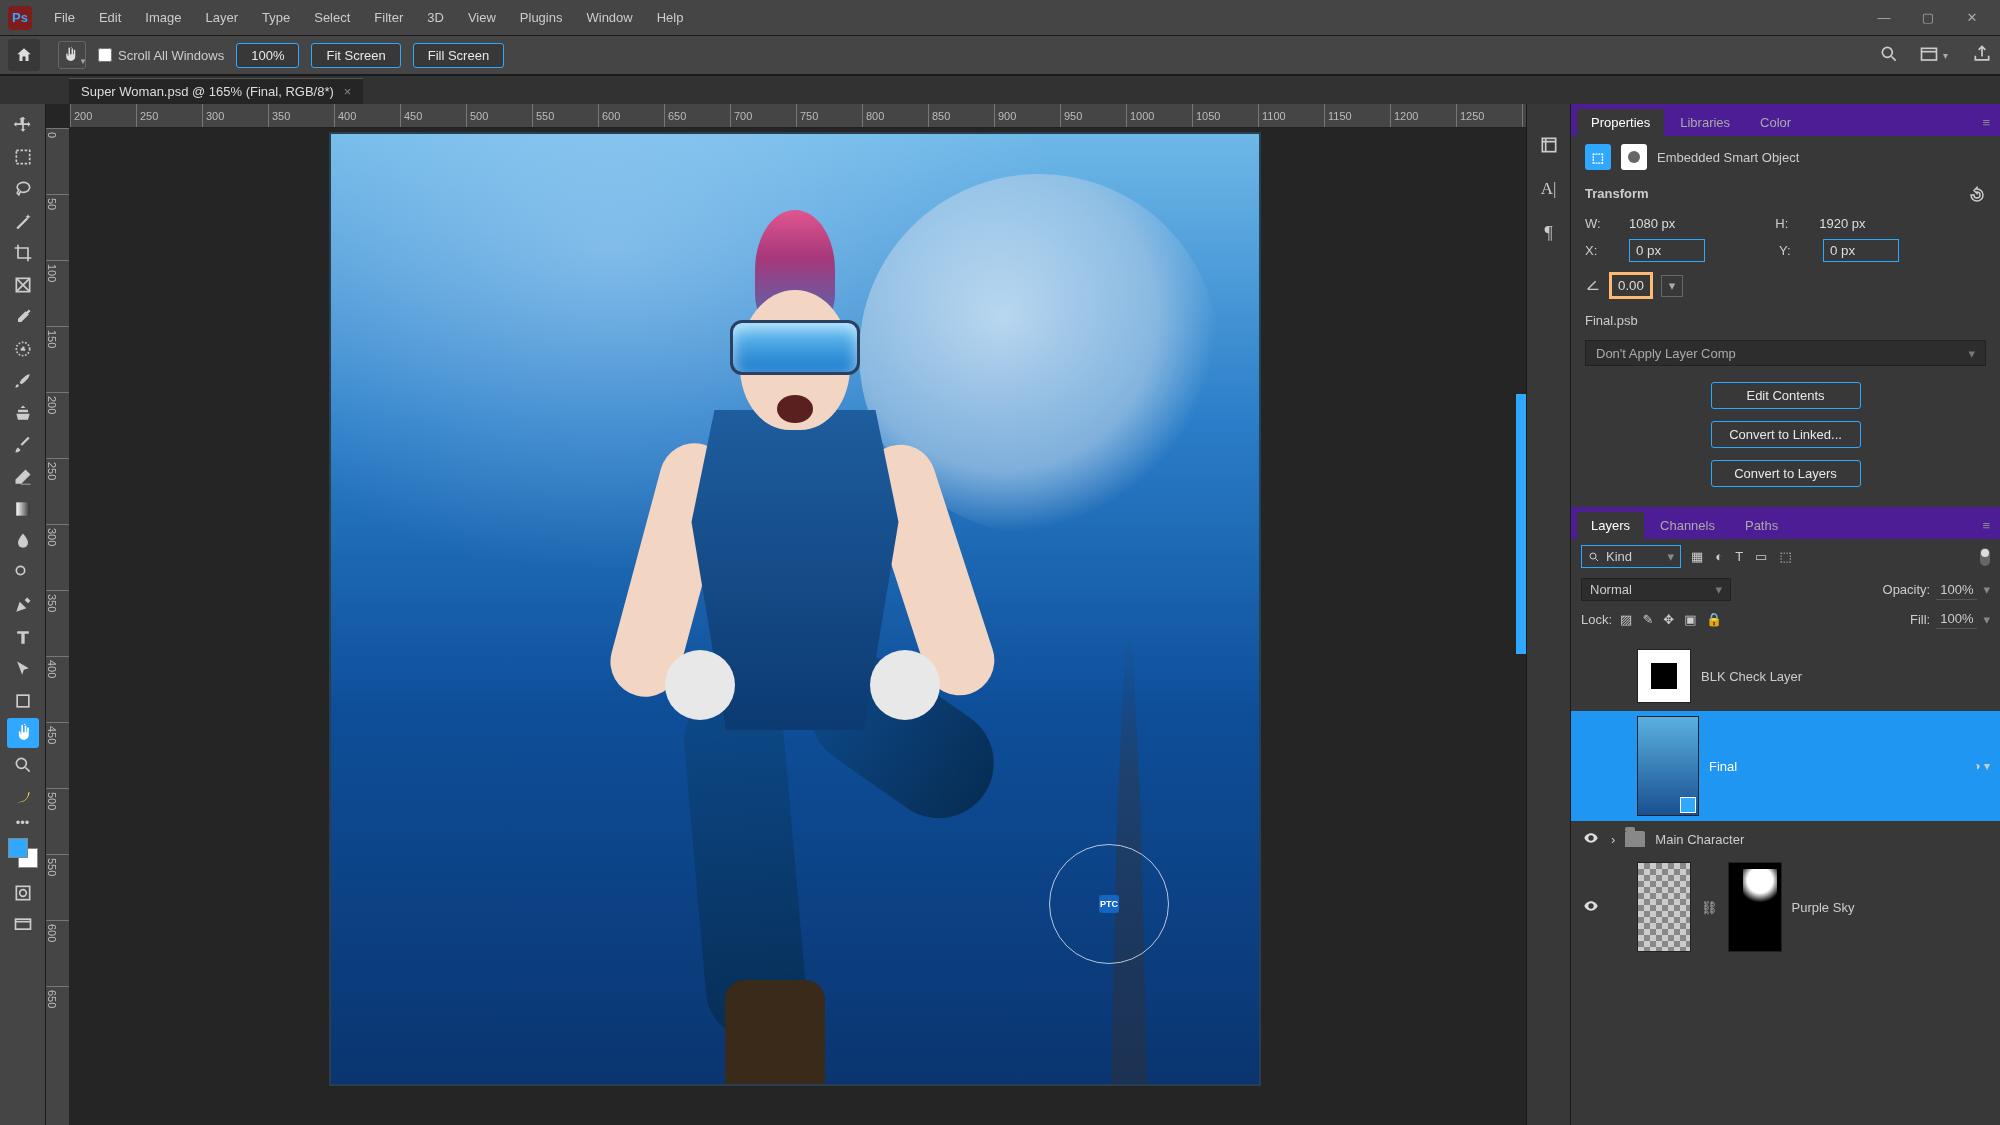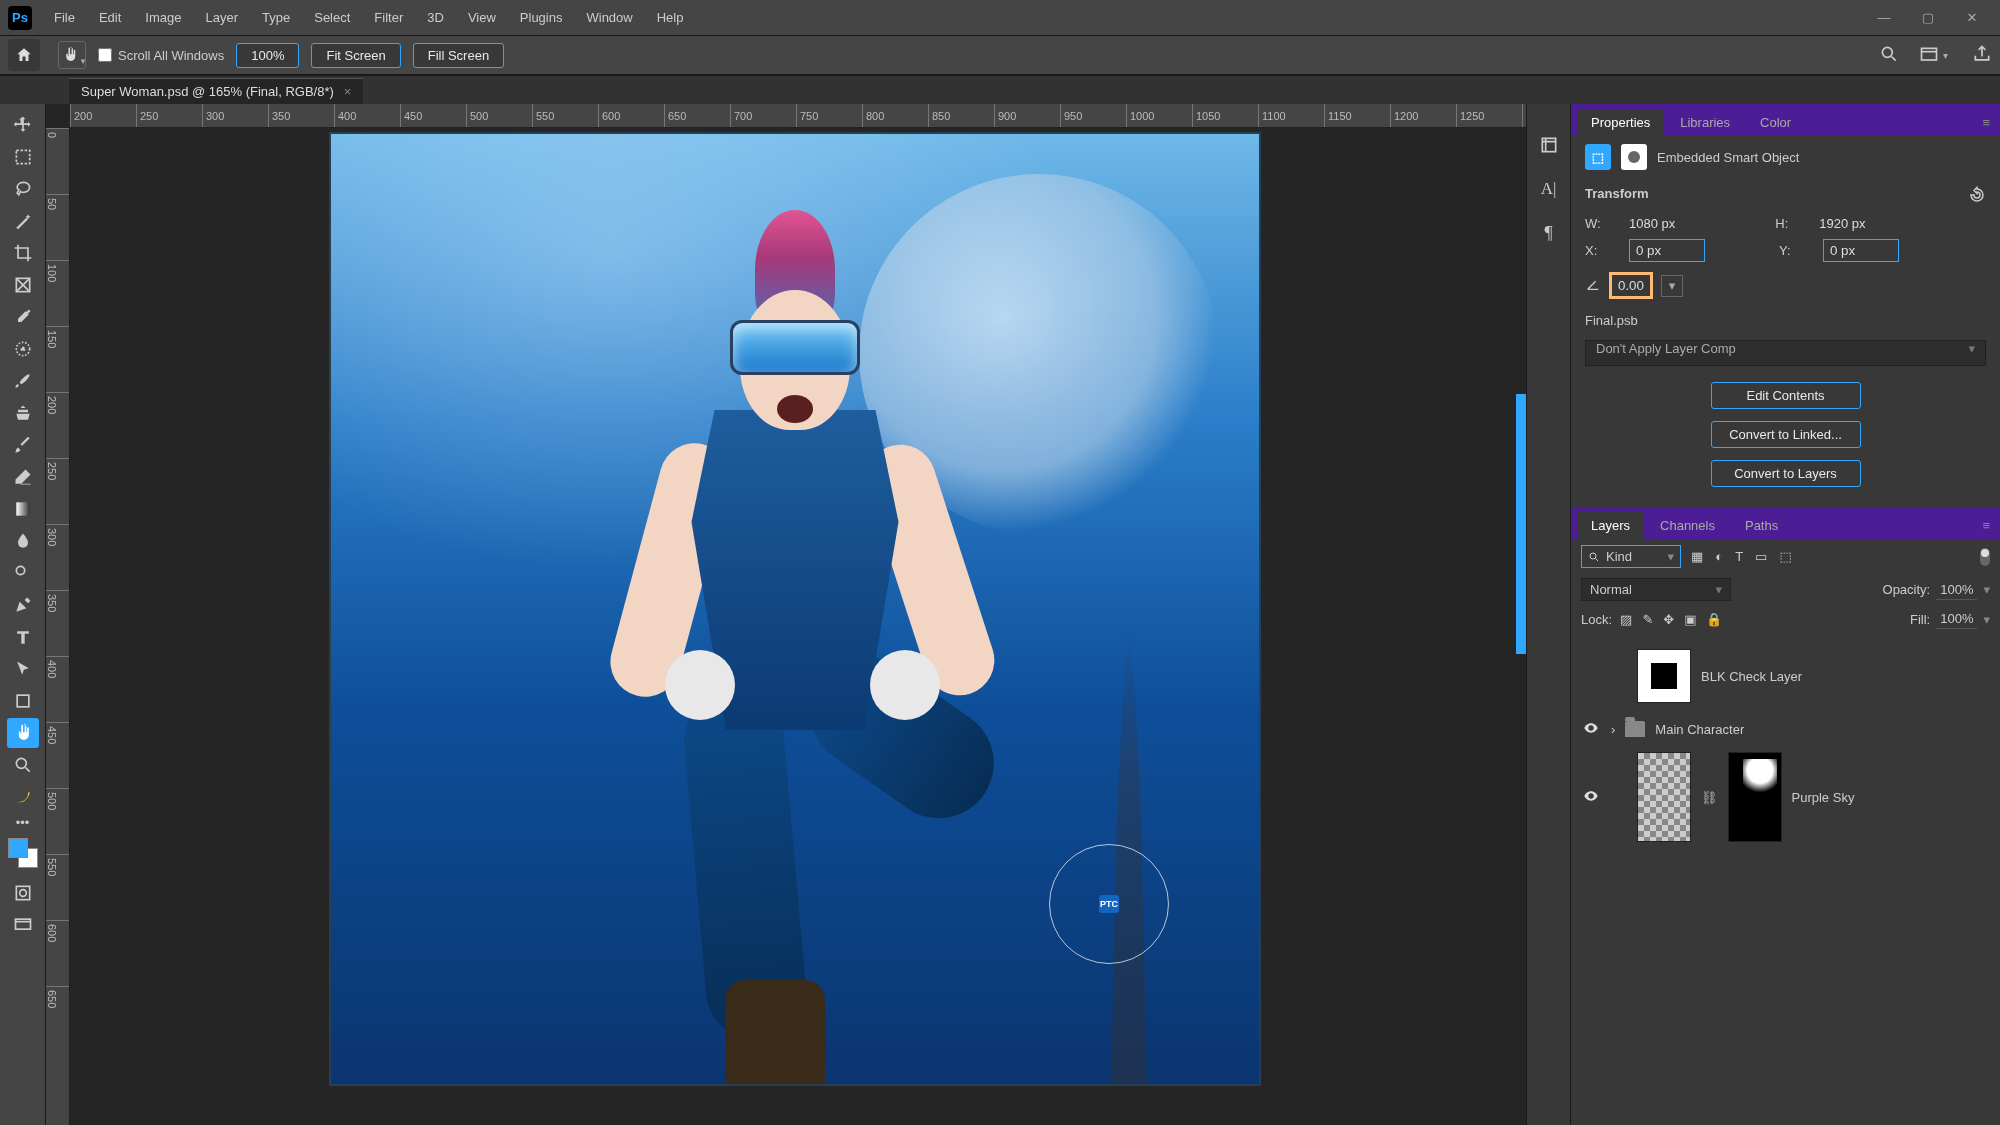--- a/index.html
+++ b/index.html
@@ -1,20 +1,20 @@
 <!DOCTYPE html>
 <html><head>
 <meta charset="utf-8">
 <style>
 * { margin: 0; padding: 0; box-sizing: border-box; font-family: -apple-system, "Segoe UI", Arial, sans-serif; }
 body { background: #323232; color: #ccc; font-size: 13px; overflow: hidden; width: 2000px; height: 1125px; }
 
 
 .menubar { height: 36px; background: #454545; display: flex; align-items: center; padding: 0 8px; gap: 4px; border-bottom: 1px solid #1a1a1a; }
-.ps-logo { width: 24px; height: 24px; background: #000000; border-radius: 4px; display: flex; align-items: center; justify-content: center; color: #31a8ff; font-weight: bold; font-size: 13px; margin-right: 8px; }
+.ps-logo { width: 24px; height: 24px; background: #7f1d1d; border-radius: 4px; display: flex; align-items: center; justify-content: center; color: #31a8ff; font-weight: bold; font-size: 13px; margin-right: 8px; }
 .menu-item { padding: 6px 10px; cursor: pointer; }
 .spacer { flex: 1; }
 .win-btn { width: 40px; height: 28px; display: flex; align-items: center; justify-content: center; color: #aaa; }
 
 
 .optionsbar { height: 40px; background: #454545; display: flex; align-items: center; padding: 0 8px; gap: 12px; border-bottom: 2px solid #1a1a1a; }
 .home-btn { width: 32px; height: 32px; background: #383838; border-radius: 4px; display: flex; align-items: center; justify-content: center; }
 .tool-opt-icon { width: 28px; height: 28px; display:flex; align-items:center; justify-content:center; border:1px solid #666; border-radius:3px; margin-left:6px;}
 .checkbox-opt { display: flex; align-items: center; gap: 6px; }
 .checkbox-opt input { width:14px; height:14px; }
@@ -84,21 +84,21 @@
 .section-head { display:flex; justify-content:space-between; padding: 8px 14px; font-weight: 600; }
 .reset-icon { width: 18px; height:18px;}
 .field-row { display:flex; gap: 20px; padding: 4px 14px; align-items: center;}
 .field-label { width: 24px; color: #ccc; }
 .field-val { color:#ddd; }
 .field-input { width: 76px; background:#383838; border:1px solid #31a8ff; padding:3px 6px; color:#ddd; }
 .angle-row { display:flex; gap:8px; padding: 6px 14px; align-items:center;}
 .angle-input { width:44px; background:#383838; border:3px solid #fdba74; padding:3px 6px; color:#ddd;}
 .angle-dd { width:22px; height:22px; border:1px solid #666; display:flex; align-items:center; justify-content:center; color:#aaa;}
 .linked-file { padding: 8px 14px; color: #ccc;}
-.layercomp-dd { margin: 4px 14px 10px; height: 26px; background:#2d2d2d; border:1px solid #222; display:flex; padding: 0 10px; color:#aaa; justify-content:space-between;}
+.layercomp-dd { margin: 4px 14px 10px; height: 26px; background:#2d2d2d; border:1px solid #222; display:flex; align-items:center; padding: 0 10px; color:#aaa; justify-content:space-between;}
 .action-btn { display:block; margin: 6px auto; width: 150px; text-align:center; padding:5px 0; border:1px solid #31a8ff; border-radius:3px; color:#e8e8e8; }
 
 
 .layers-bar { display:flex; gap:10px; padding: 6px 10px; align-items:center; }
 .kind-filter { border:1px solid #31a8ff; padding: 3px 6px; display:flex; align-items:center; gap:6px; width:100px;}
 .filter-icons { display:flex; gap:12px; color:#ccc;}
 .blend-row, .lock-row { display:flex; align-items:center; gap: 8px; padding: 4px 10px;}
 .blend-dd { width: 150px; border:1px solid #222; background:#2d2d2d; padding:3px 8px; display:flex; justify-content:space-between;}
 .opacity-field { display:flex; align-items:center; gap:6px; margin-left:auto;}
 .opacity-val { border-bottom:1px solid #555; padding: 2px 4px; }
@@ -524,20 +524,27 @@
       </div>
     </div>
 
     <div class="layers-list">
       <div class="layer-row">
         <span class="eye"></span>
         <span style="width:16px"></span>
         <div class="thumb adj"></div>
         <span class="layer-label">BLK Check Layer</span>
       </div>
+      <div class="layer-row selected" style="height:110px;">
+        <span class="eye"></span>
+        <span style="width:16px"></span>
+        <div class="thumb final" style="width:62px;height:100px"></div>
+        <span class="layer-label">Final</span>
+        <span class="fx-indicator">◑ ▾</span>
+      </div>
       <div class="layer-row" style="min-height:36px;">
         <span class="eye">
           <svg viewBox="0 0 24 24" width="16" height="16" fill="#ddd">
               <path d="M12 5c5 0 9 4 10 7-1 3-5 7-10 7S3 15 2 12c1-3 5-7 10-7zm0 3a4 4 0 100 8 4 4 0 000-8z"></path>
             </svg>
         </span>
         <span class="group-arrow">›</span>
         <div class="folder-icon"></div>
         <span class="layer-label">Main Character</span>
       </div>

